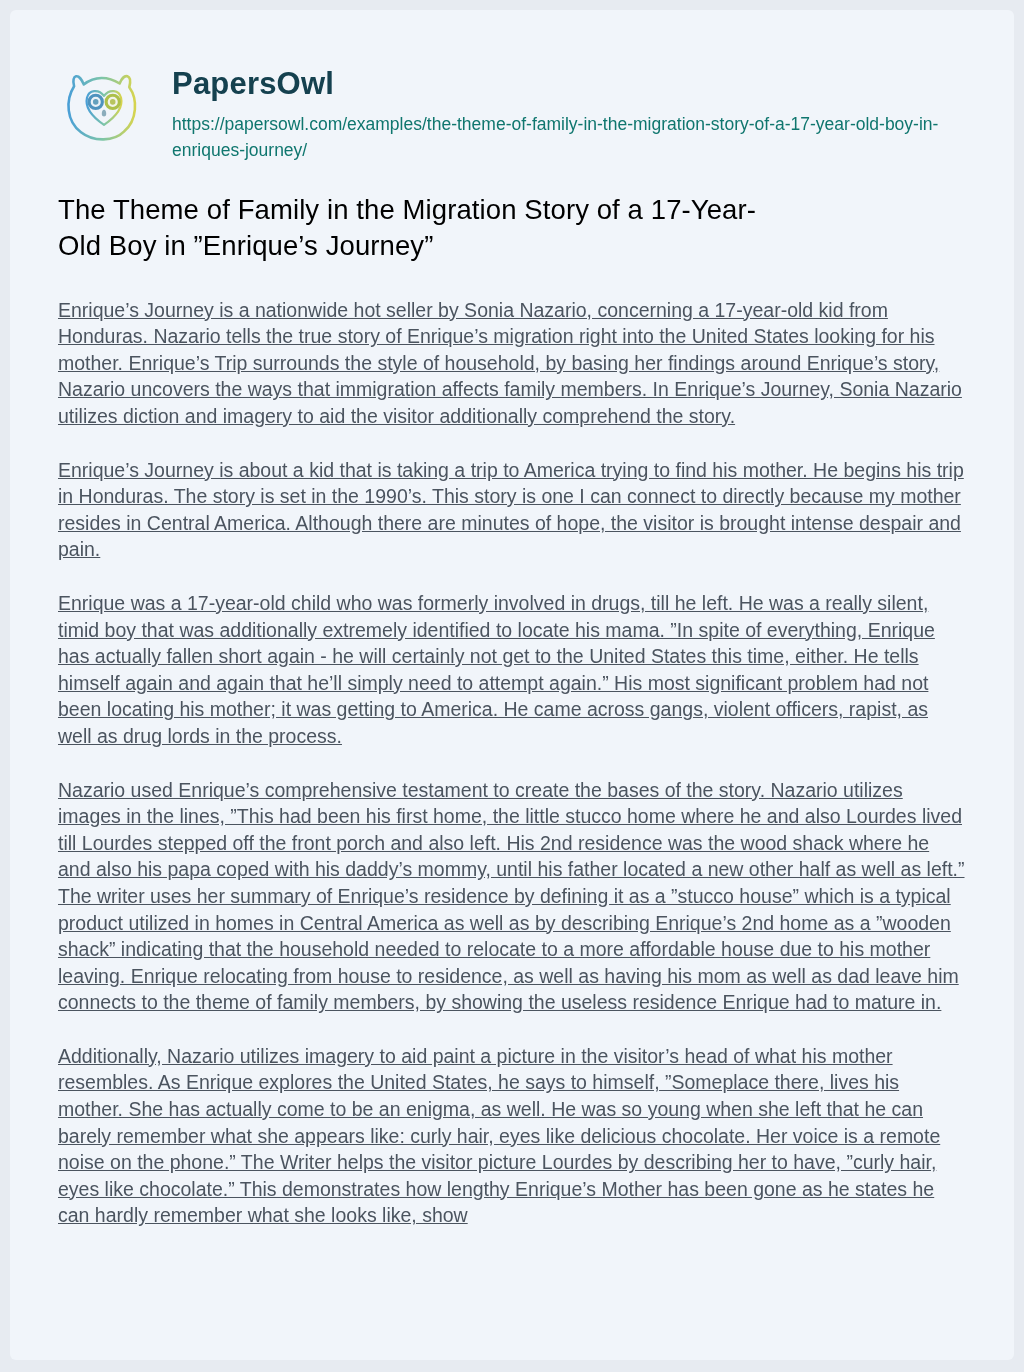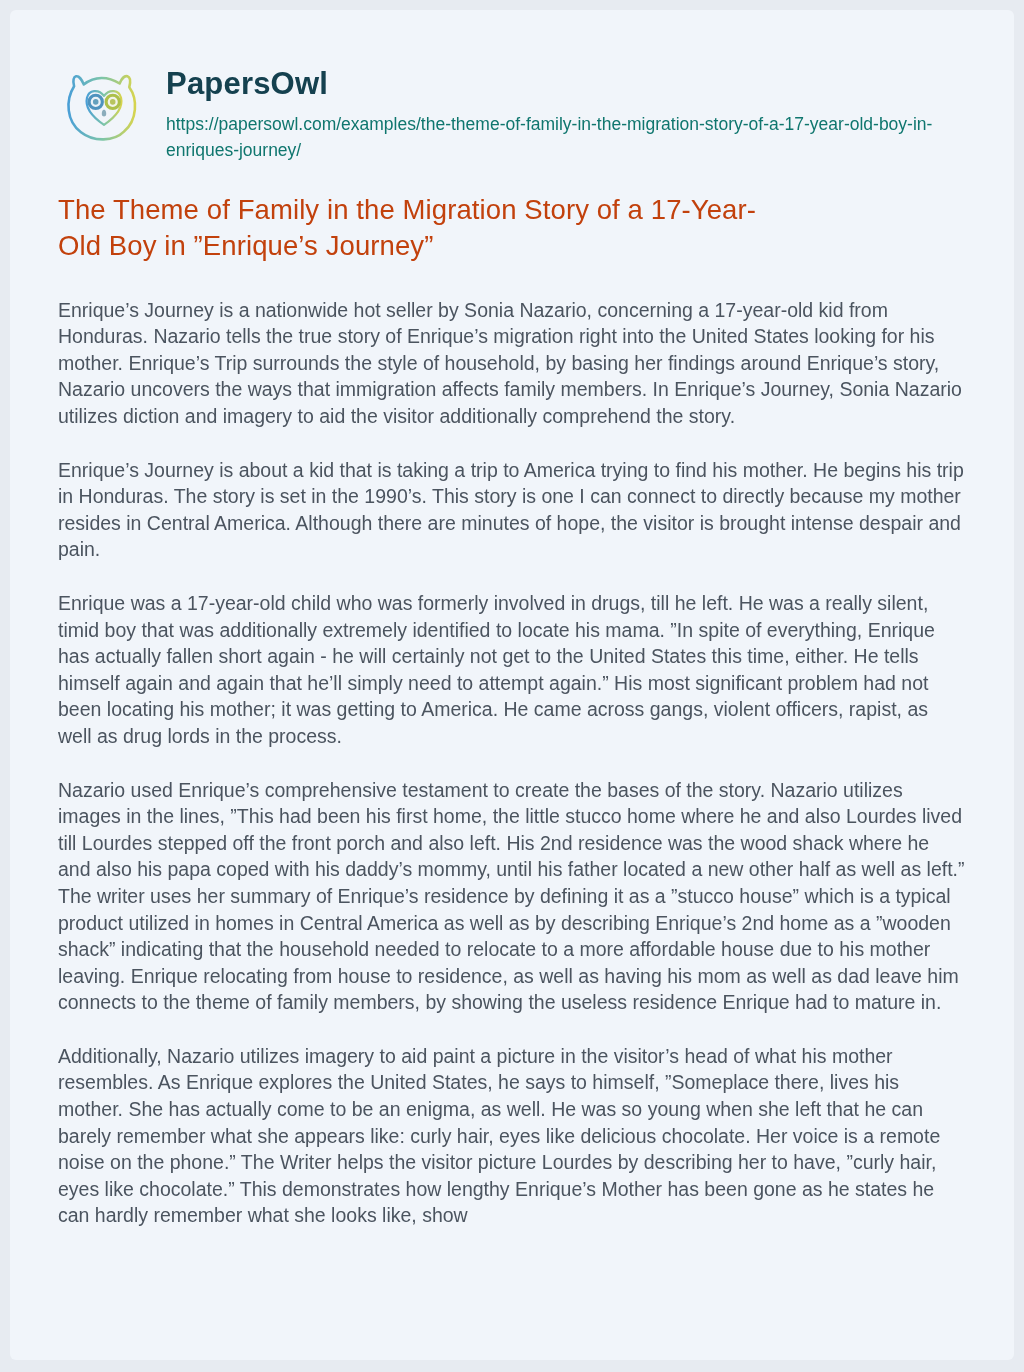--- a/index.html
+++ b/index.html
@@ -13,21 +13,21 @@
   .page-card {
     position: absolute;
     left: 10px; top: 10px; right: 10px; bottom: 12px;
     background: #f1f5fa;
     border-radius: 6px;
     padding: 50px 48px 40px 48px;
   }
   .header {
     display: flex;
     align-items: flex-start;
-    gap: 16px;
+    gap: 22px;
     margin-bottom: 28px;
   }
   .logo-wrap {
     width: 92px;
     height: 100px;
     flex: 0 0 auto;
     margin-top: 2px;
   }
   .logo-wrap svg { width: 100%; height: 100%; }
   .brand-block { padding-top: 6px; }
@@ -44,31 +44,32 @@
     color: #0f766e;
     max-width: 800px;
     text-decoration: none;
     display: block;
     word-break: break-word;
   }
   h1.essay-title {
     font-size: 27.5px;
     font-weight: 500;
     line-height: 1.33;
-    color: #c2410c;
+    color: #000000;
     max-width: 700px;
     margin-bottom: 32px;
     letter-spacing: 0.1px;
   }
   .essay-body p {
     font-size: 19.5px;
     line-height: 26.6px;
     color: #4b545f;
     margin-bottom: 27px;
     max-width: 932px;
+    text-decoration: underline;
   }
   .essay-body p:last-child { margin-bottom: 12px; }
 </style>
 </head>
 <body>
 
 <div class="page-card">
 
   <div class="header">
     <div class="logo-wrap">

